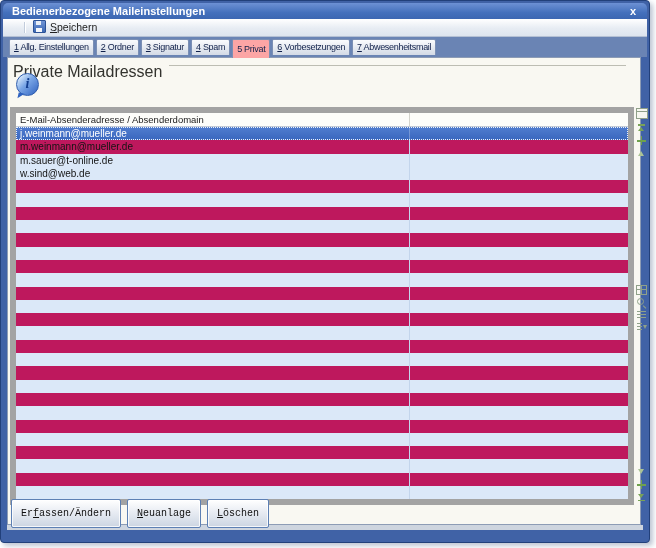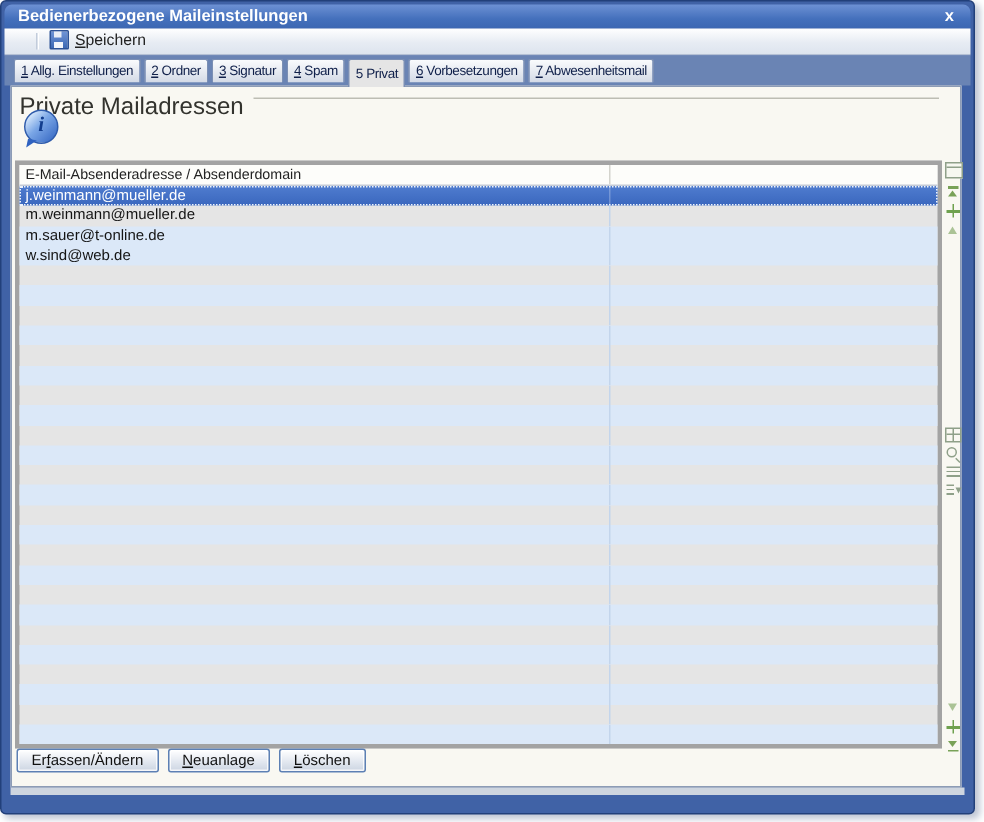--- a/index.html
+++ b/index.html
@@ -23,38 +23,38 @@
           background:linear-gradient(#6f94d6,#3d69b4);border:1px solid #2c5296;border-radius:1px}
   .floppy::before{content:"";position:absolute;left:2px;top:0;width:5px;height:4px;background:#e9eef6}
   .floppy::after{content:"";position:absolute;left:2px;bottom:0;width:6px;height:4px;background:#f3f6fb}
   
   .tabband{position:absolute;left:2px;top:36px;right:2px;height:20px;
            background:linear-gradient(#7econtentsfb,#647ead) , #6a84b4;background:#6a84b4}
   .tabstrip{position:absolute;left:6px;bottom:0;display:flex;}
   .tab{height:15px;line-height:15px;padding:0 4px;margin-right:2px;font-size:9px;letter-spacing:-0.3px;
        color:#10204a;background:linear-gradient(#fafbfd,#d3dae6);border:1px solid #7b8fb4;border-bottom:none;
        border-radius:2px 2px 0 0;white-space:nowrap;cursor:default}
-  .tab.active{background:#e5e5e5;height:18px;line-height:18px;margin-bottom:-1px;position:relative;z-index:6}
+  .tab.active{background:#fca5a5;height:18px;line-height:18px;margin-bottom:-1px;position:relative;z-index:6}
   
   .panelgap{position:absolute;left:6px;top:524px;width:636px;height:5px;background:#ced5df}
   .panel{position:absolute;left:6px;top:56px;width:632px;height:466px;background:#f9f8f2;
          border:1px solid #8d9cb5;z-index:4}
   .grouphead{position:absolute;left:5px;top:5px;right:14px;display:flex;align-items:flex-start;
              font-size:16px;color:#33332e}
   .groupline{flex:1;height:1px;background:#bdbdb3;margin-left:7px;margin-top:2px}
   .infoicon{position:absolute;left:8px;top:15px;width:21px;height:21px;border-radius:50%;
             background:linear-gradient(135deg,#dfeefd 10%,#7aa6e6 45%,#2f62c0);
             border:1px solid #2f5cac;color:#123d8e;font-family:"Liberation Serif",serif;
             font-style:italic;font-weight:bold;font-size:14px;text-align:center;line-height:20px}
   .infoicon::after{content:"";position:absolute;left:1px;bottom:-4px;width:0;height:0;
             border-left:6px solid #2f62c0;border-bottom:6px solid transparent;transform:rotate(12deg)}
   .infotext{position:absolute;left:40px;top:13px;width:578px;font-size:10px;line-height:13px;color:#1c1c1c}
   
   .gridwrap{position:absolute;left:2px;top:49px;display:flex;align-items:flex-start}
-  .grid{width:612px;border:3px solid #a3a3a3;background:#e5e5e5}
+  .grid{width:612px;border:6px solid #a3a3a3;background:#be185d}
   .gridheader{height:13px;line-height:13px;font-size:9.5px;color:#222;background:#fdfdfa;
               border-bottom:1px solid #c3cad5;padding-left:4px;position:relative;cursor:default;white-space:nowrap;overflow:hidden}
   .gridheader .coldiv{background:#d4d4cd}
   .coldiv{position:absolute;left:393px;top:0;bottom:0;width:1px;background:#c3d5ec}
   .gridbody{position:relative}
   .gridrow{height:13.3px;line-height:13.3px;font-size:10px;color:#141414;padding-left:4px;
            position:relative;box-sizing:border-box;white-space:nowrap;overflow:hidden;cursor:default}
   .gridrow.alt{background:#dbe8f8}
   .gridrow.selected{background:linear-gradient(#4f7ccf,#3a67be);color:#fff;
            outline:1px dotted #eef3fb;outline-offset:-1px}
@@ -87,22 +87,22 @@
   .sicon-search::after{content:"";position:absolute;left:7px;top:7.5px;width:4px;height:1.4px;
         background:#8fa089;transform:rotate(45deg);transform-origin:left center}
   .sicon-list-view{width:9px;height:7px;margin:2px 0;
         background:repeating-linear-gradient(to bottom,#8fa089 0 1px,transparent 1px 3px)}
   .sicon-sort::before{content:"";position:absolute;left:1px;top:2px;width:5px;height:7px;
         background:repeating-linear-gradient(to bottom,#8fa089 0 1px,transparent 1px 3px)}
   .sicon-sort::after{content:"";position:absolute;right:0;top:4px;width:0;height:0;
         border-left:2.5px solid transparent;border-right:2.5px solid transparent;border-top:4px solid #8fa089}
   
   .btnrow{position:absolute;left:3px;top:441px;display:flex;gap:6px}
-  .btn{height:16px;line-height:15px;padding:0 9px;font-size:10px;color:#101010;
-       font-family:Liberation Sans, sans-serif;
+  .btn{height:29px;line-height:15px;padding:0 9px;font-size:10px;color:#101010;
+       font-family:Liberation Mono, monospace;
        background:linear-gradient(#ffffff,#e3e8f0 55%,#ccd5e2);border:1px solid #5d80b4;
        border-radius:2px;box-shadow:inset 0 0 0 1px rgba(255,255,255,.8);cursor:default}
 </style>
 </head>
 <body>
 
 <div class="window">
 
   <div class="titlebar">
     <span>Bedienerbezogene Maileinstellungen</span>

